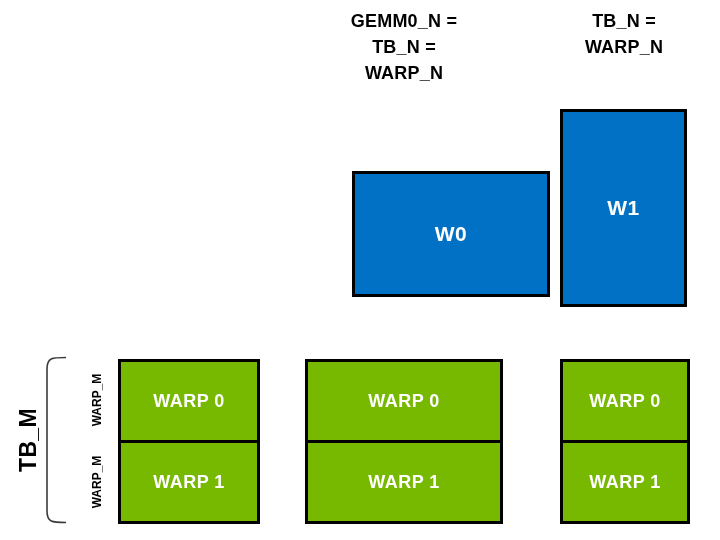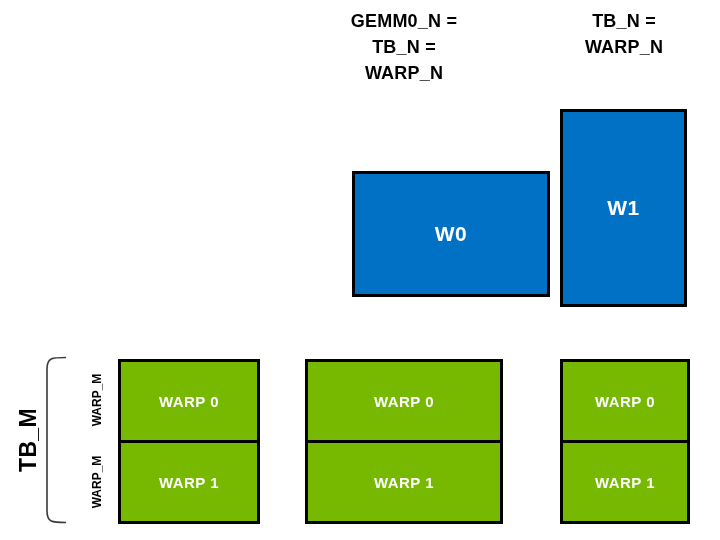--- a/index.html
+++ b/index.html
@@ -60,21 +60,21 @@
   .green-group.g0 { left: 118px; width: 142px; }
   .green-group.g1 { left: 305px; width: 198px; }
   .green-group.g2 { left: 560px; width: 130px; }
   .green-cell {
     flex: 1;
     background: #76B900;
     display: flex;
     align-items: center;
     justify-content: center;
     color: #ffffff;
-    font-size: 15px;
+    font-size: 18px;
     font-weight: 600;
     letter-spacing: 0.5px;
   }
   .green-cell.top { border-bottom: 3px solid #000000; }
 
   
   .vlabel {
     position: absolute;
     white-space: nowrap;
     transform: translate(-50%, -50%) rotate(-90deg);

